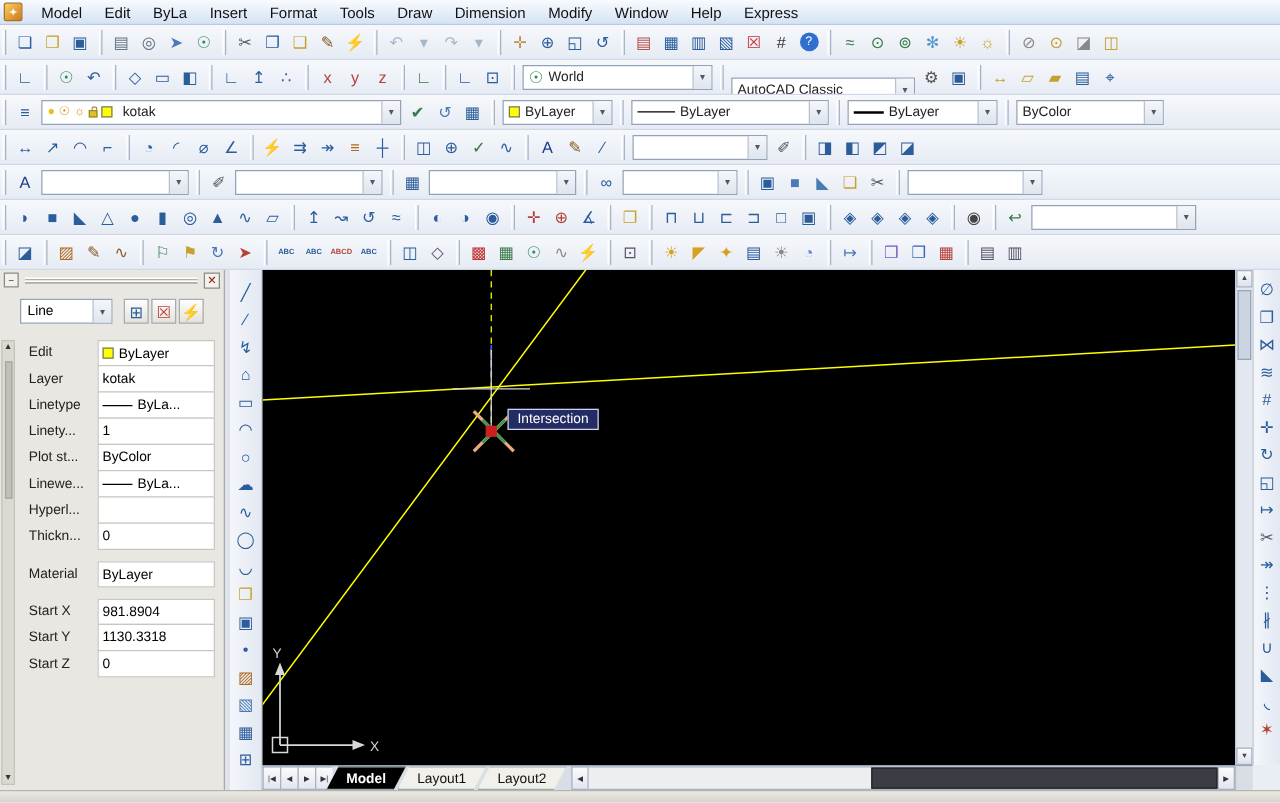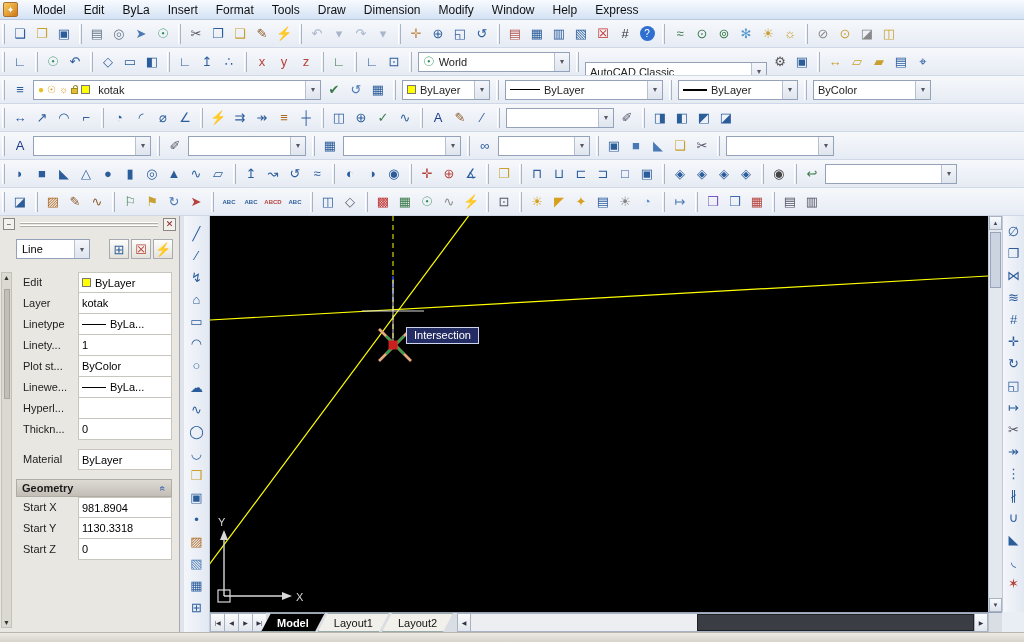--- a/index.html
+++ b/index.html
@@ -38,21 +38,21 @@
 .layerctl{display:flex;align-items:center;gap:3px;margin-right:4px}
 .mi{font-size:10px;line-height:1}
 .mi-lock{width:7px;height:6px;background:#e0c030;border:1px solid #a08820;position:relative;margin-top:3px}
 .mi-lock::before{content:"";position:absolute;top:-4px;left:1px;width:3px;height:3px;border:1px solid #a08820;border-bottom:none;border-radius:3px 3px 0 0}
 
 .palette{position:absolute;left:0;top:216px;width:180px;height:416px;background:#e9e7e2;border-right:1px solid #a8a8a8;z-index:2}
 .pal-title{height:16px;display:flex;align-items:center;padding:2px 3px}
 .pal-min{width:12px;height:12px;border:1px solid #888;background:#f2f1ec;font-size:8px;color:#333;display:flex;align-items:center;justify-content:center;padding:0}
 .pal-grip{flex:1;height:5px;margin:0 5px;background:linear-gradient(#fff 0 1px,#b0ada6 1px 2px,#e9e7e2 2px 3px,#fff 3px 4px,#b0ada6 4px 5px)}
 .pal-close{width:13px;height:13px;border:1px solid #888;background:#f2f1ec;color:#902020;font-size:9px;display:flex;align-items:center;justify-content:center;padding:0}
-.pal-selrow{display:flex;align-items:center;margin:7px 4px 0 16px;gap:15px}
+.pal-selrow{display:flex;align-items:center;margin:7px 4px 0 16px;gap:5px}
 .combo{width:74px;height:20px;background:#fff;border:1px solid #93a2b8;display:flex;align-items:center;padding-left:5px;font-size:11px}
 .combo .dd-btn{margin-left:auto}
 #pal-btns{display:flex;gap:2px;margin-left:4px}
 #pal-btns .tb-btn{border:1px solid #a8aab2;background:linear-gradient(#fdfdfc,#e4e2da);width:20px;height:20px}
 .pal-rail{position:absolute;left:1px;top:56px;bottom:4px;width:11px;background:#dcd9d3;border:1px solid #c4c1ba;display:flex;flex-direction:column;align-items:center;justify-content:space-between;font-size:7px;color:#444}
 .rail-arrow{background:none;border:none;font-size:7px;color:#333;padding:1px}
 .rail-thumb{position:absolute;left:2px;top:16px;width:6px;height:110px;background:#c2bfb8;border:1px solid #a8a5a0}
 #pal-sections{position:absolute;left:16px;right:7px;top:56px}
 .psec{margin-bottom:9px}
 .psec-h{height:18px;background:linear-gradient(#dedbd5,#c2beb6);border:1px solid #b0aca4;display:flex;align-items:center;justify-content:space-between;padding:0 5px;font-weight:bold;font-size:11px;color:#1a1a1a}
@@ -330,21 +330,21 @@
       <div class="tb-group">
         <span class="grip"></span>
         <div class="dd" style="width: 152px;">
           <span class="ic" style="color: rgb(46, 139, 87); margin-right: 4px;">☉</span>
           <span class="dd-val">World</span>
           <span class="dd-btn">▾</span>
         </div>
       </div>
       <div class="tb-group">
         <span class="grip"></span>
-        <div class="dd" style="width: 182px; margin-top: 20px;">
+        <div class="dd" style="width: 147px; margin-top: 20px;">
           <span class="dd-val">AutoCAD Classic</span>
           <span class="dd-btn">▾</span>
         </div>
         <button class="tb-btn">
           <span class="ic" style="color: rgb(85, 85, 85);">⚙</span>
         </button>
         <button class="tb-btn">
           <span class="ic">▣</span>
         </button>
       </div>
@@ -944,24 +944,20 @@
       </div>
       <div class="psec">
         <div class="prow">
           <span class="plabel">Material</span>
           <div class="pval">
             <span class="pvtext">ByLayer</span>
           </div>
         </div>
       </div>
       <div class="psec">
-        <div class="psec-h">
-          <span class="ptitle">Geometry</span>
-          <span class="chev">«</span>
-        </div>
         <div class="prow">
           <span class="plabel">Start X</span>
           <div class="pval">
             <span class="pvtext">981.8904</span>
           </div>
         </div>
         <div class="prow">
           <span class="plabel">Start Y</span>
           <div class="pval">
             <span class="pvtext">1130.3318</span>

